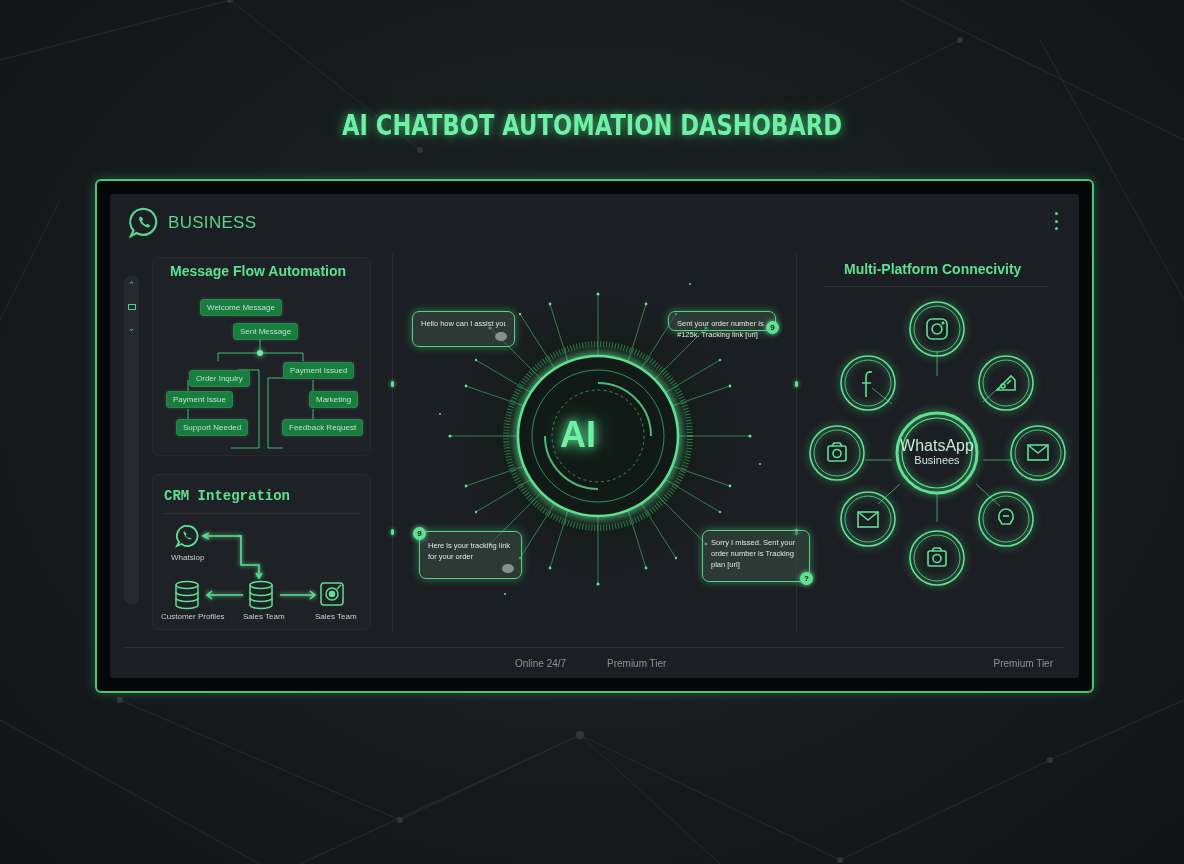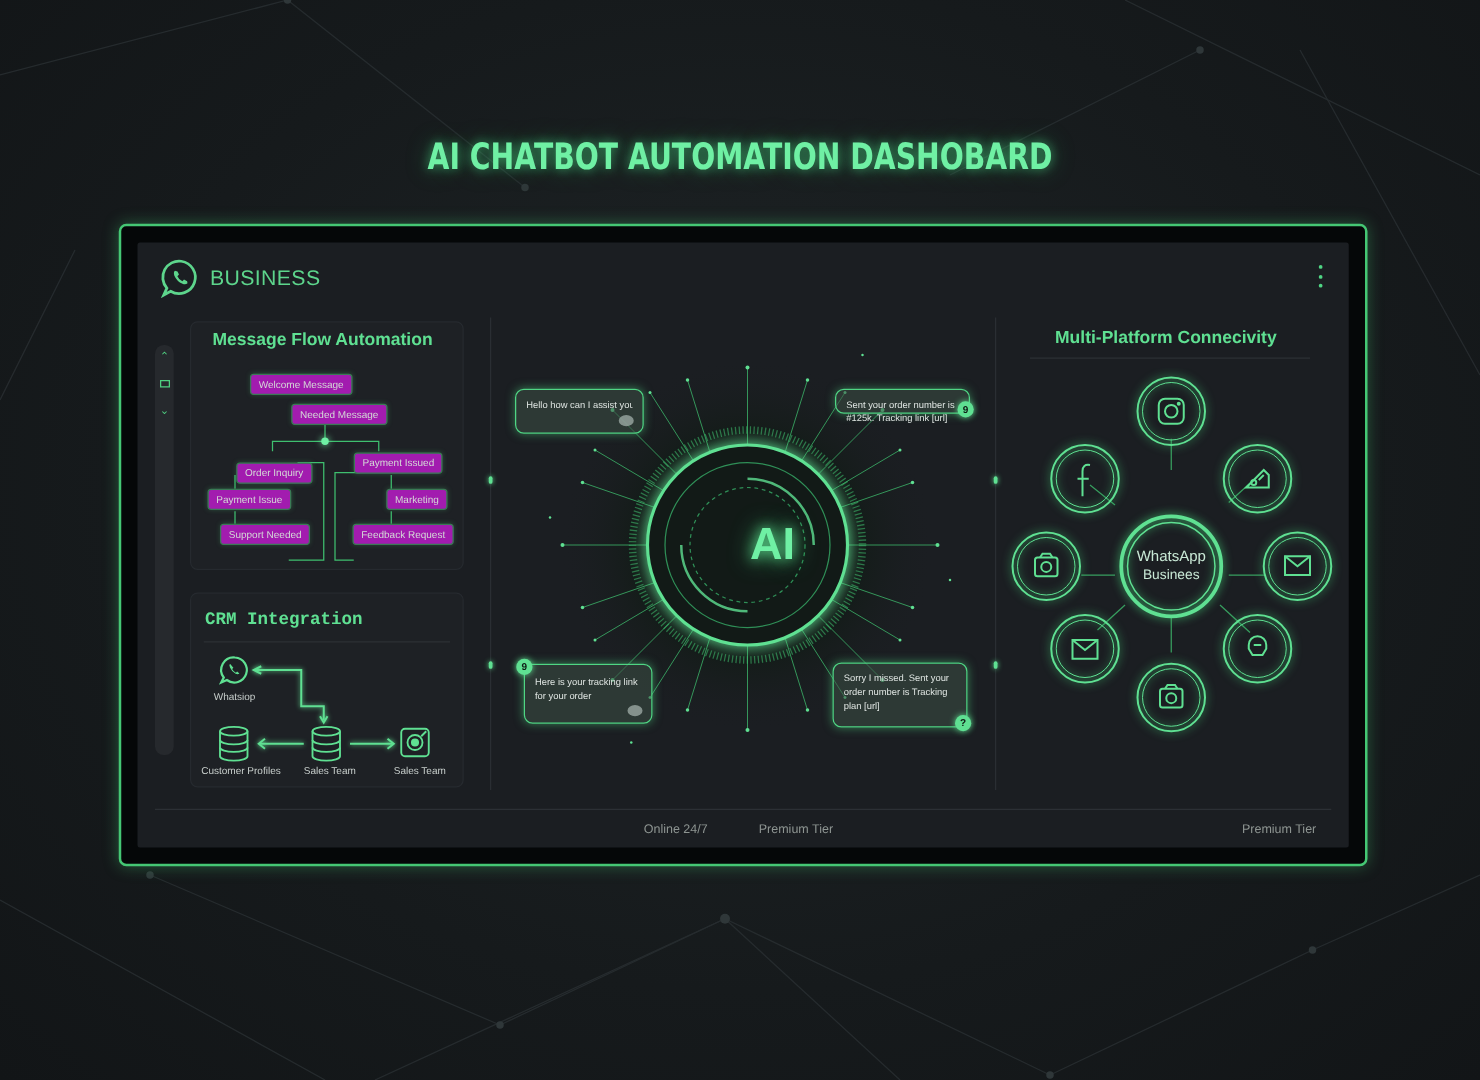--- a/index.html
+++ b/index.html
@@ -32,21 +32,21 @@
   .kebab { position: absolute; right: 18px; top: 18px; width: 10px; height: 18px; display: flex; flex-direction: column; align-items: center; justify-content: space-between; cursor: pointer; }
   .kebab span { width: 3px; height: 3px; border-radius: 50%; background: #4fd684; }
   .scrollrail { position: absolute; left: 14px; top: 82px; width: 15px; height: 328px; background: #26292d; border-radius: 7px; }
   .scrollrail .ctl { position: absolute; left: 2px; width: 11px; height: 10px; color: #4fcf80; font-size: 9px; text-align: center; line-height: 10px; cursor: pointer; }
   .panel { position: absolute; background: #1e2125; border: 1px solid #262a2f; border-radius: 6px; }
   .panel-title { font-weight: bold; color: #5fe092; }
   .vline { position: absolute; width: 1px; background: #2a2e33; }
   .vdot { position: absolute; width: 3px; height: 6px; border-radius: 2px; background: #5fe092; box-shadow: 0 0 4px #5fe092; }
   .flow-node {
     position: absolute; height: 17px; padding: 0 6px; border: 1px solid #3a7a55; border-radius: 3px;
-    background: #a21caf; color: #d4dad7; font-size: 8px; line-height: 15px; white-space: nowrap;
+    background: #15803d; color: #d4dad7; font-size: 8px; line-height: 15px; white-space: nowrap;
     box-shadow: 0 0 4px rgba(80,200,120,0.25); cursor: pointer;
   }
   .crm-label { position: absolute; font-size: 8px; color: #c8cfcc; white-space: nowrap; }
   .bubble {
     position: absolute; border: 1.5px solid #4fd684; border-radius: 7px;
     background: rgba(60,80,70,0.55); color: #dfe5e2; font-size: 7.5px; line-height: 11px;
     padding: 6px 8px; box-shadow: 0 0 8px rgba(79,214,132,0.5); cursor: pointer;
   }
   .badge {
     position: absolute; width: 13px; height: 13px; border-radius: 50%; background: #5fe092; color: #0e1a14;
@@ -125,21 +125,21 @@
           <line x1="35" y1="122" x2="35" y2="133"></line>
           <line x1="35" y1="151" x2="35" y2="161"></line>
           <polyline points="85,112 106,112 106,190 78,190"></polyline>
           <polyline points="135,120 115,120 115,190 130,190"></polyline>
           <line x1="160" y1="122" x2="160" y2="133"></line>
           <line x1="160" y1="151" x2="160" y2="161"></line>
         </g>
         <circle cx="107" cy="95" r="3" fill="#6ff0a4" style="filter:drop-shadow(0 0 3px #6ff0a4)"></circle>
       </svg>
       <div class="flow-node" style="left:47px;top:41px;">Welcome Message</div>
-      <div class="flow-node" style="left:80px;top:65px;">Needed Message</div>
+      <div class="flow-node" style="left:80px;top:65px;">Sent Message</div>
       <div class="flow-node" style="left:36px;top:112px;">Order Inquiry</div>
       <div class="flow-node" style="left:130px;top:104px;">Payment Issued</div>
       <div class="flow-node" style="left:13px;top:133px;">Payment Issue</div>
       <div class="flow-node" style="left:156px;top:133px;">Marketing</div>
       <div class="flow-node" style="left:23px;top:161px;">Support Needed</div>
       <div class="flow-node" style="left:129px;top:161px;">Feedback Request</div>
     </div>
 
     <div class="panel" style="left:42px;top:280px;width:219px;height:156px;">
       <div class="panel-title" style="position:absolute;left:11px;top:13px;font-size:14px;font-family:Liberation Mono, monospace;">CRM Integration</div>
@@ -256,36 +256,36 @@
           <circle cx="95" cy="330" r="1"></circle>
           <circle cx="280" cy="20" r="1"></circle>
       </g>
       <circle cx="188" cy="172" r="92" fill="none" stroke="#3fbf6f" stroke-width="6" stroke-dasharray="1 2" opacity="0.55"></circle>
       <circle cx="188" cy="172" r="80" fill="#121a17" stroke="#5fe092" stroke-width="2.5" style="filter:drop-shadow(0 0 6px #5fe092)"></circle>
       <circle cx="188" cy="172" r="66" fill="none" stroke="#2f8f57" stroke-width="1"></circle>
       <path d="M188 119 A53 53 0 0 1 241 172" fill="none" stroke="#5fe092" stroke-width="2" opacity="0.8"></path>
       <path d="M188 225 A53 53 0 0 1 135 172" fill="none" stroke="#5fe092" stroke-width="2" opacity="0.8"></path>
       <circle cx="188" cy="172" r="46" fill="none" stroke="#2f8f57" stroke-width="1" stroke-dasharray="3 3"></circle>
     </svg>
-    <div style="position:absolute;left:450px;top:220px;width:76px;text-align:right;font-size:36px;font-weight:bold;color:#6ff0a4;text-shadow:0 0 10px #5fe092,0 0 20px #3fbf6f;">AI</div>
+    <div style="position:absolute;left:450px;top:220px;width:76px;text-align:left;font-size:36px;font-weight:bold;color:#6ff0a4;text-shadow:0 0 10px #5fe092,0 0 20px #3fbf6f;">AI</div>
 
     <div class="bubble" style="left:302px;top:117px;width:103px;height:36px;">
       <span style="display:block;white-space:nowrap;overflow:hidden;">Hello how can I assist you?</span>
       <div class="bot-glyph" style="right:7px;bottom:5px;"></div>
     </div>
     <div class="bubble" style="left:558px;top:117px;width:108px;height:20px;">
       <span style="display:block;">Sent your order number is #125k. Tracking link [url]</span>
       <div class="badge" style="right:-4px;bottom:-4px;">9</div>
     </div>
     <div class="bubble" style="left:309px;top:337px;width:103px;height:48px;padding-top:8px;">
       <span style="display:block;">Here is your tracking link for your order</span>
       <div class="badge" style="left:-7px;top:-5px;">9</div>
       <div class="bot-glyph" style="right:7px;bottom:5px;"></div>
     </div>
-    <div class="bubble" style="left:556px;top:336px;width:108px;height:52px;">
+    <div class="bubble" style="left:592px;top:336px;width:108px;height:52px;">
       <span style="display:block;">Sorry I missed. Sent your order number is Tracking plan [url]</span>
       <div class="badge" style="right:-4px;bottom:-4px;">?</div>
     </div>
 
     <div class="panel-title" style="position:absolute;left:734px;top:67px;font-size:14px;">Multi-Platform Connecivity</div>
     <div style="position:absolute;left:714px;top:92px;width:224px;height:1px;background:#2c3035;"></div>
 
     <svg style="position:absolute;left:690px;top:100px" width="280" height="350" viewBox="0 0 280 350">
       <g stroke="#3fbf6f" stroke-width="1" opacity="0.8">
         <line x1="137" y1="57" x2="137" y2="82"></line>
@@ -349,21 +349,21 @@
             <path d="M203 222 h6"></path>
           </g>
         <g>
             <rect x="128" y="257" width="18" height="15" rx="2"></rect>
             <circle cx="137" cy="264.5" r="4"></circle>
             <path d="M132 257 l2 -3 h6 l2 3"></path>
           </g>
       </g>
     </svg>
     <div class="hub-text" style="left:787px;top:244px;width:80px;">
-      <div style="font-size:12px;">WhatsApp</div>
+      <div style="font-size:16px;">WhatsApp</div>
       <div>Businees</div>
     </div>
 
     <div style="position:absolute;left:800px;top:108px;width:54px;height:54px;border-radius:50%;"></div>
     <div style="position:absolute;left:731px;top:162px;width:54px;height:54px;border-radius:50%;"></div>
     <div style="position:absolute;left:869px;top:162px;width:54px;height:54px;border-radius:50%;"></div>
     <div style="position:absolute;left:700px;top:232px;width:54px;height:54px;border-radius:50%;"></div>
     <div style="position:absolute;left:901px;top:232px;width:54px;height:54px;border-radius:50%;"></div>
     <div style="position:absolute;left:731px;top:298px;width:54px;height:54px;border-radius:50%;"></div>
     <div style="position:absolute;left:869px;top:298px;width:54px;height:54px;border-radius:50%;"></div>

